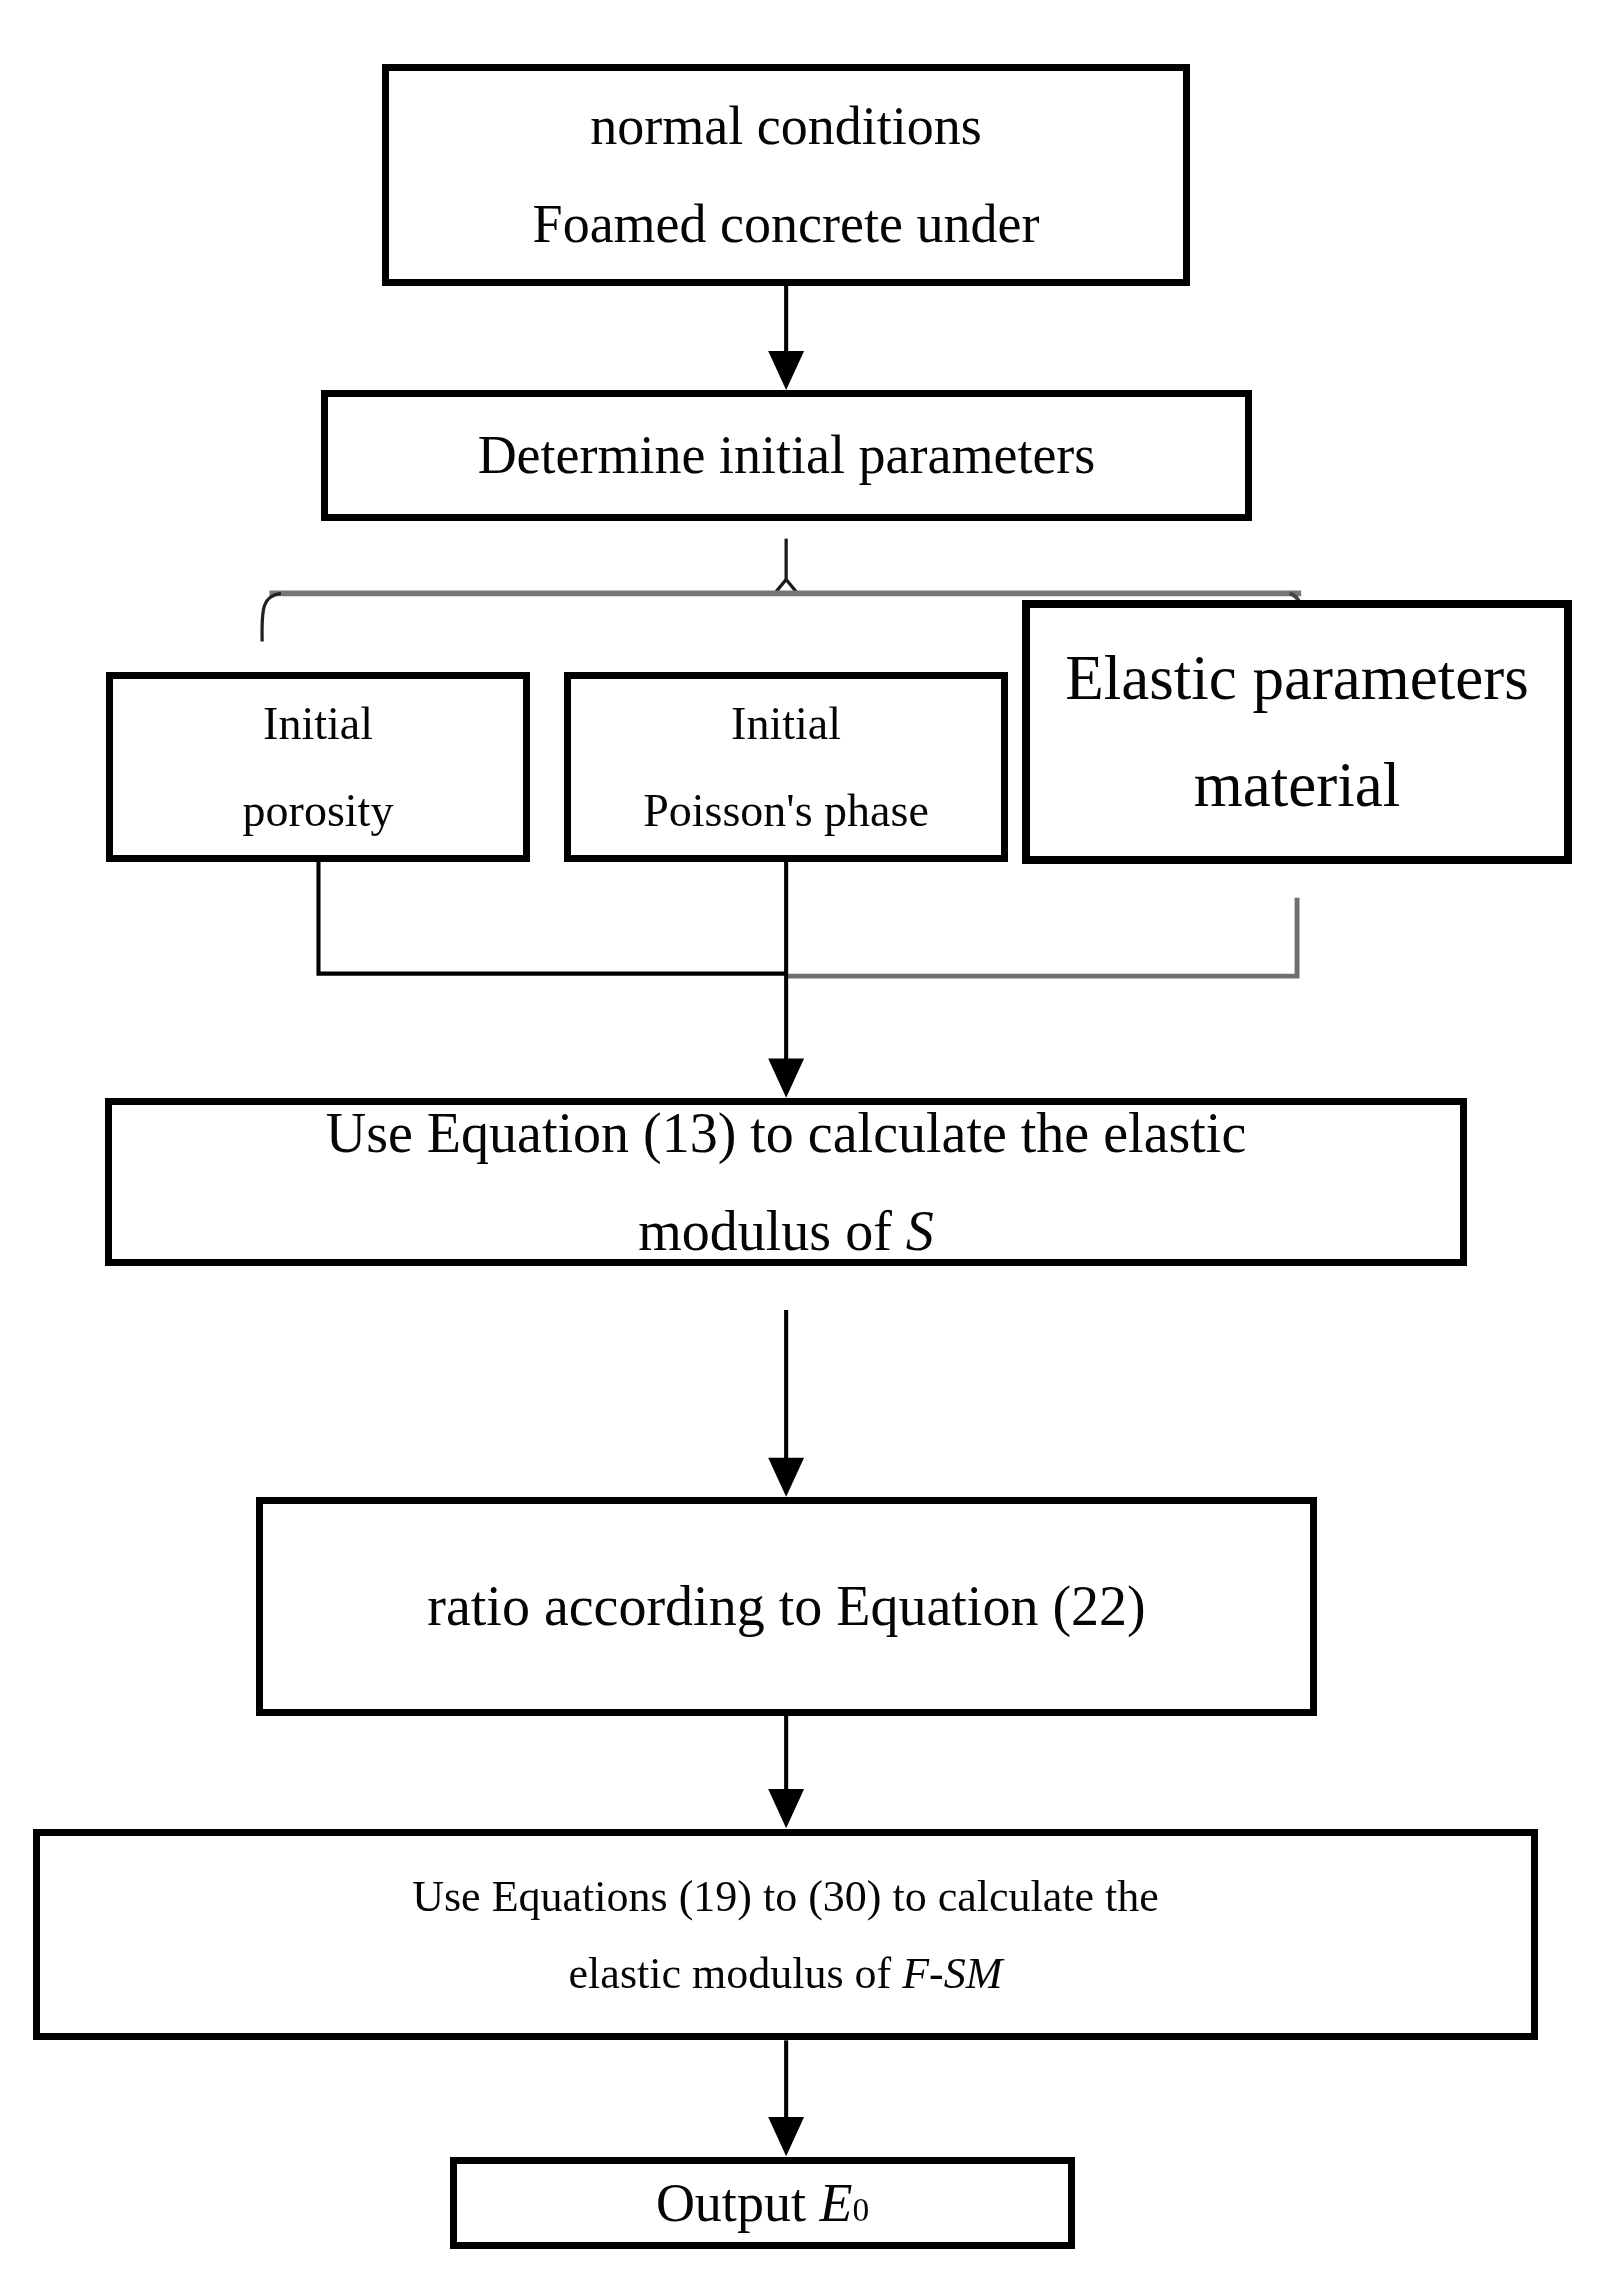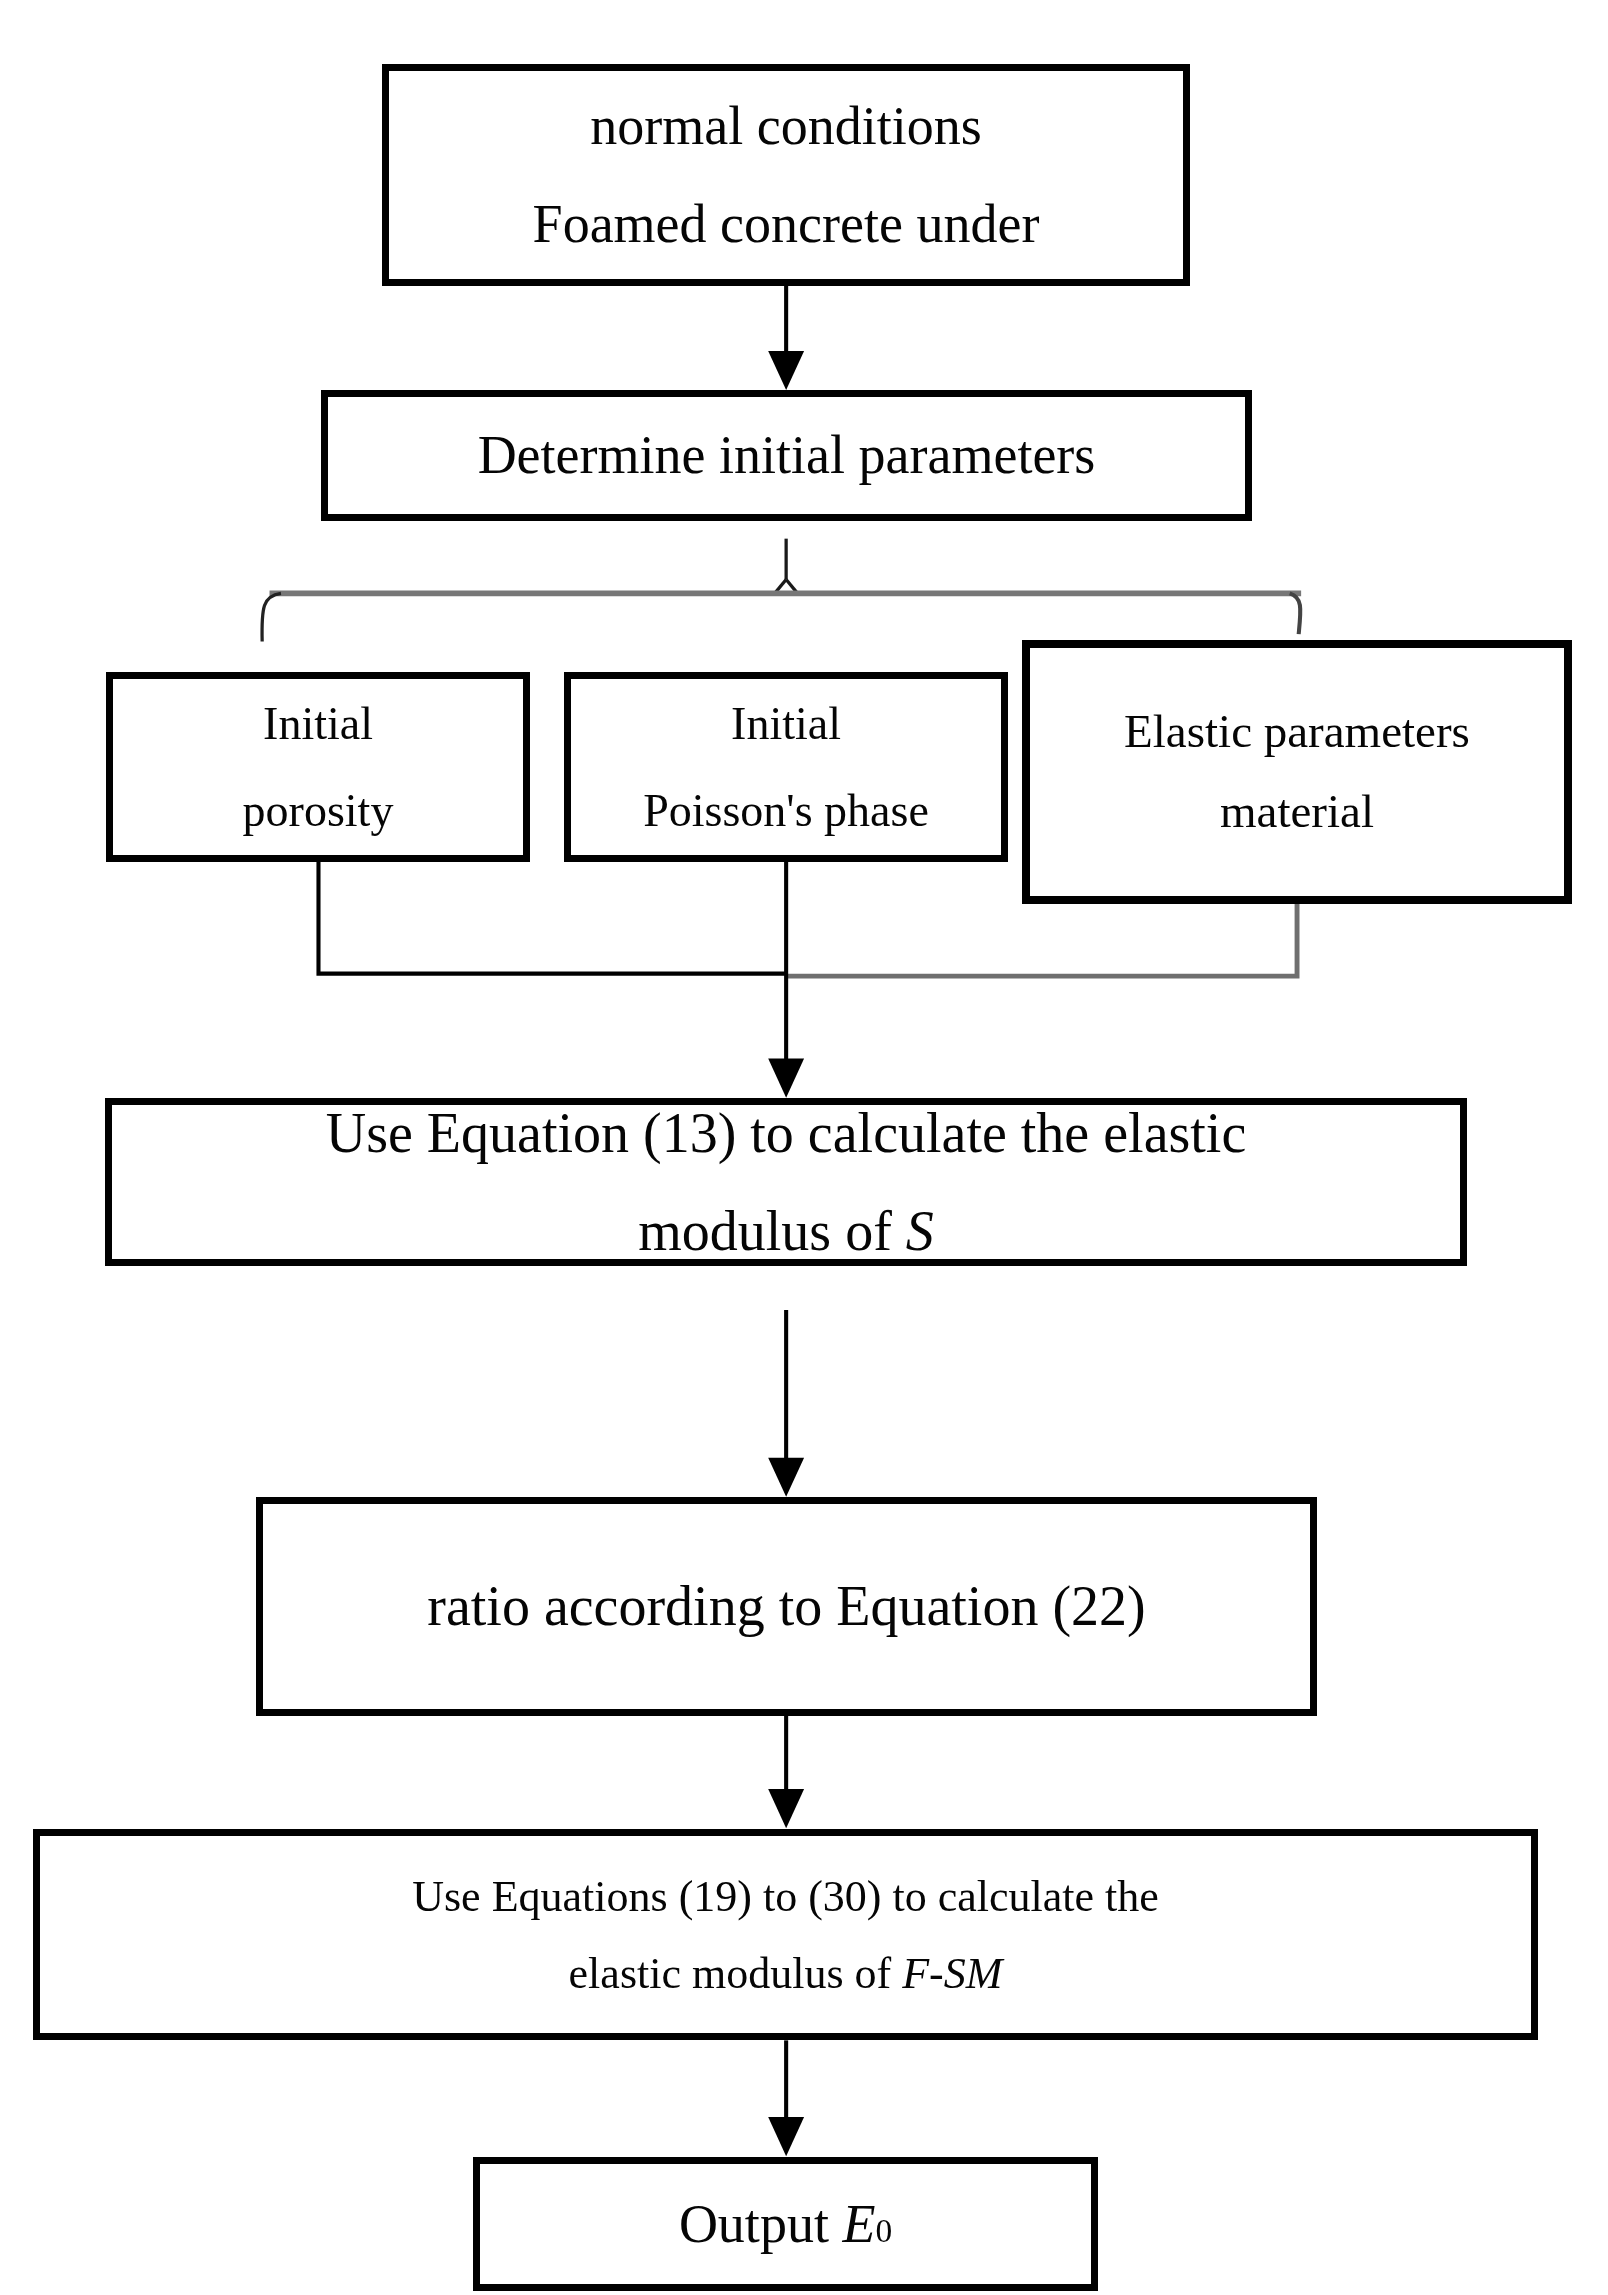--- a/index.html
+++ b/index.html
@@ -34,25 +34,25 @@
     text-align: center;
   }
   .node .ln { display: block; white-space: nowrap; }
   .node i { font-style: italic; }
   .node sub { font-size: 0.62em; vertical-align: baseline; line-height: 0; }
 
   .n-start    { left: 382px;  top: 64px;   width: 808px;  height: 222px; font-size: 54px; line-height: 1.82; }
   .n-params   { left: 321px;  top: 390px;  width: 931px; height: 131px; font-size: 54px; line-height: 1.2; }
   .n-porosity { left: 106px;  top: 672px;  width: 424px;  height: 190px; font-size: 46px; line-height: 1.9; }
   .n-poisson  { left: 564px;  top: 672px;  width: 444px;  height: 190px; font-size: 46px; line-height: 1.9; }
-  .n-elastic  { left: 1022px; top: 640px;  width: 550px;  height: 264px; font-size: 47px; line-height: 1.7; border-width: 8.2px; }
+  .n-elastic  { left: 1022px; top: 600px;  width: 550px;  height: 264px; font-size: 63px; line-height: 1.7; border-width: 8.2px; }
   .n-eq13     { left: 105px;  top: 1098px; width: 1362px; height: 168px; font-size: 56px; line-height: 1.75; }
   .n-eq22     { left: 256px;  top: 1497px; width: 1061px; height: 219px; font-size: 56px; line-height: 1.8; }
   .n-eq1930   { left: 33px;   top: 1829px; width: 1505px; height: 211px; font-size: 44px; line-height: 1.75; }
-  .n-output   { left: 473px;  top: 2157px; width: 625px;  height: 134px; font-size: 54px; line-height: 1.2; }
+  .n-output   { left: 450px;  top: 2157px; width: 625px;  height: 92px; font-size: 54px; line-height: 1.2; }
 </style>
 </head>
 <body>
 
 <div class="canvas">
 
   <svg class="connector-layer" width="1609" height="2295" viewBox="0 0 1971 2812" xmlns="http://www.w3.org/2000/svg">
 
     <g>
       <line x1="963" y1="350" x2="963" y2="434" stroke="#000000" stroke-width="5"></line>

